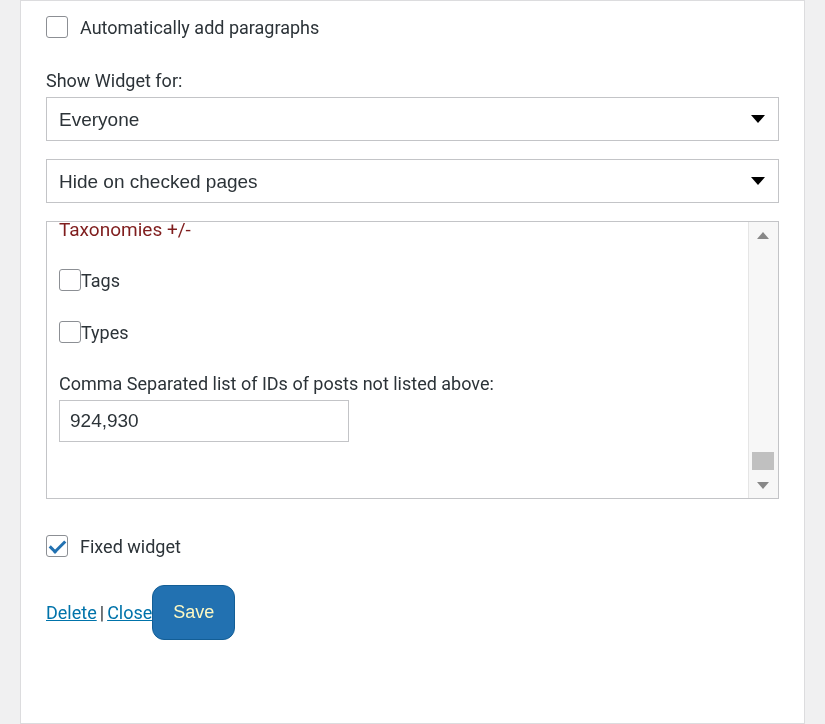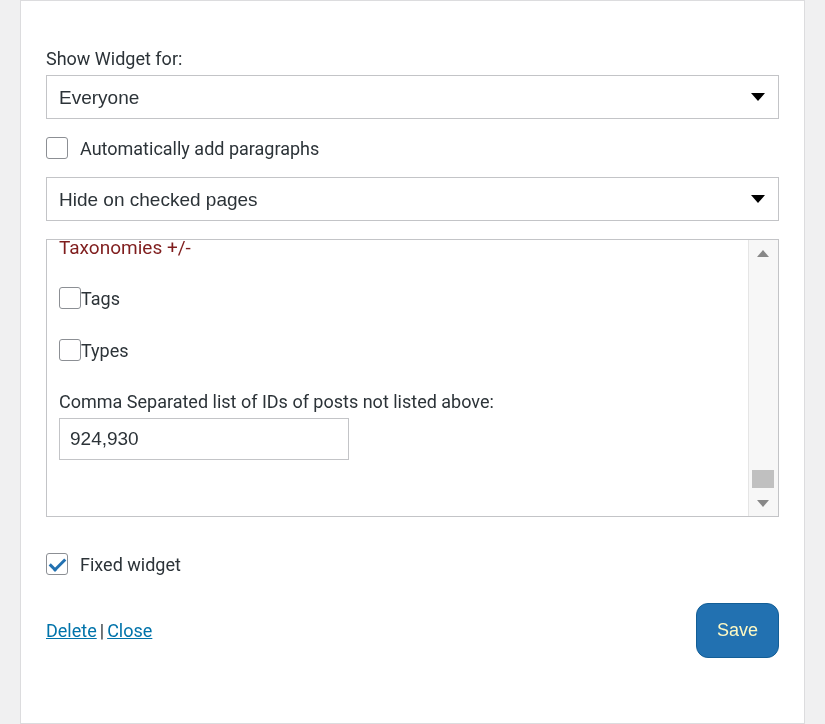--- a/index.html
+++ b/index.html
@@ -176,21 +176,20 @@
     input[type="text"] {
       border: 1px solid #c3c4c7;
       height: 42px;
       width: 290px;
       padding: 2px 10px;
       font-size: 19px;
       color: #2c3338;
     }
     .actions-row {
       display: flex;
-      justify-content: space-between;
       align-items: center;
       margin-top: 28px;
     }
     .action-links {
       font-size: 18px;
       color: #2c3338;
     }
     .action-links a {
       color: #0073aa;
       text-decoration: underline;
@@ -207,36 +206,36 @@
       padding: 16px 20px;
       border-radius: 12px;
       cursor: pointer;
     }
     .gap-sm { margin-bottom: 10px; }
   </style>
 </head>
 <body>
 
 <div class="widget-content">
+
+  <div class="form-row checkbox-row">
+    <input type="checkbox" style="">
+    <span class="checkbox-label">Automatically add paragraphs</span>
+  </div>
 
   <div class="form-row" style="margin-top:32px;">
     <label class="field-label">Show Widget for:</label>
     <div class="select-wrapper gap-sm">
       <select>
         <option>Everyone</option>
       </select>
       <span class="select-arrow"></span>
     </div>
   </div>
 
-  <div class="form-row checkbox-row">
-    <input type="checkbox" style="">
-    <span class="checkbox-label">Automatically add paragraphs</span>
-  </div>
-
   <div class="form-row">
     <div class="select-wrapper">
       <select>
         <option>Hide on checked pages</option>
       </select>
       <span class="select-arrow"></span>
     </div>
   </div>
 
   <div class="scroll-panel">

